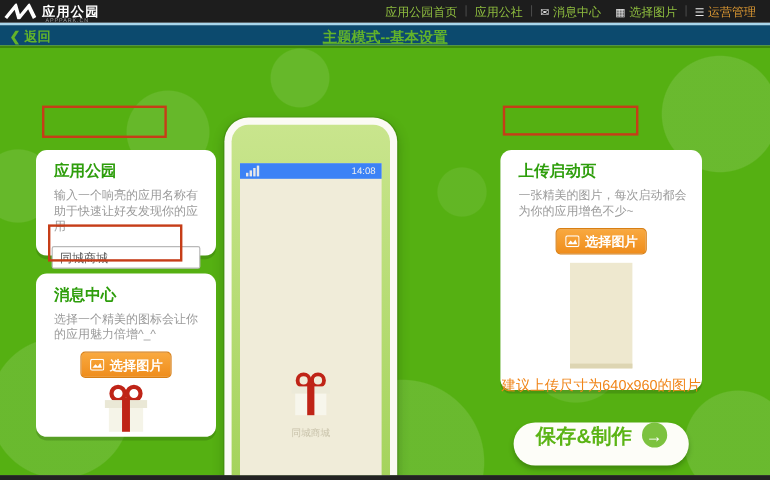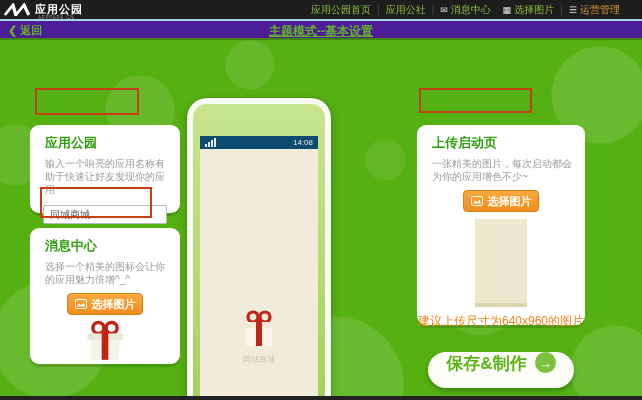--- a/index.html
+++ b/index.html
@@ -5,29 +5,29 @@
   * { margin:0; padding:0; box-sizing:border-box; }
   body { font-family:"Liberation Sans", sans-serif; background:#222; }
   #app { position:relative; width:642px; height:396px; overflow:hidden; background:#fff; }
 
   
   .topbar { position:absolute; left:0; top:0; width:642px; height:19px; background:#1d1d1d; display:flex; align-items:center; }
   .logo { display:flex; align-items:center; margin-left:4px; position:relative; }
   .logo-mark { margin-right:3px; transform:skewX(-12deg); }
   .logo-title { color:#fff; font-weight:bold; font-size:11px; letter-spacing:1px; }
   .logo-sub { position:absolute; left:34px; top:13px; color:#9a9a9a; font-size:6px; transform:scale(0.75); transform-origin:left top; letter-spacing:1px; }
-  .nav { margin-left:auto; display:flex; align-items:center; height:100%; padding-right:16px; }
+  .nav { margin-left:auto; display:flex; align-items:center; height:100%; padding-right:6px; }
   .nav-item { font-size:10px; color:#8fbe3f; padding:0 6px; white-space:nowrap; cursor:pointer; display:flex; align-items:center; gap:3px; }
   .nav-item .ni { font-size:9px; color:#e6e6e6; }
   .nav-item.hl { color:#dd9933; }
   .nav-sep { color:#4d4d4d; font-size:10px; }
   .blueline { position:absolute; left:0; top:19px; width:642px; height:2px; background:#a9d7ec; }
 
   
-  .subheader { position:absolute; left:0; top:21px; width:642px; height:17px; background:#4c1d95; }
+  .subheader { position:absolute; left:0; top:21px; width:642px; height:17px; background:#0c4a6e; }
   .back-btn { position:absolute; left:8px; top:2px; color:#63b32a; font-size:11px; font-weight:bold; cursor:pointer; }
   .back-btn .chev { font-size:11px; margin-right:3px; }
   .page-title { position:absolute; left:0; top:2px; width:642px; text-align:center; color:#63b32a; font-size:12px; font-weight:bold; text-decoration:underline; }
 
   
   .main { position:absolute; left:0; top:38px; width:642px; height:362px; background-color:#55b012; border-top:2px solid #3f880b;
     background-image:
       radial-gradient(circle at 50px 300px, rgba(255,255,255,0.12) 0 58px, transparent 59px),
       radial-gradient(circle at 140px 70px, rgba(255,255,255,0.10) 0 34px, transparent 35px),
       radial-gradient(circle at 335px 345px, rgba(255,255,255,0.12) 0 68px, transparent 69px),
@@ -54,21 +54,21 @@
   .gift-wrap { display:flex; justify-content:center; margin-top:3px; }
 
   #panel-splash { left:417px; top:85px; width:168px; height:200px; }
   .splash-placeholder { width:52px; height:88px; margin:7px auto 0 auto; background:#eee8cf; border-bottom:4px solid #ddd5b2; }
 
   
   .phone { position:absolute; left:187px; top:58px; width:144px; height:356px; background:#fbfaf4; border-radius:20px;
     box-shadow:0 0 0 1px rgba(0,0,0,0.10), 0 4px 10px rgba(20,60,0,0.30); }
   .phone-bezel { position:absolute; left:6px; right:6px; top:6px; bottom:6px; border-radius:14px; background:linear-gradient(#c9e58d,#9ed054); }
   .phone-screen { position:absolute; left:13px; right:13px; top:38px; bottom:6px; background:#f0ecd9; }
-  .statusbar { position:absolute; left:0; top:0; width:100%; height:13px; background:#0c4a6e; display:flex; align-items:center; padding:0 5px; }
+  .statusbar { position:absolute; left:0; top:0; width:100%; height:13px; background:#3b82f6; display:flex; align-items:center; padding:0 5px; }
   .signal { display:flex; align-items:flex-end; gap:1px; }
   .signal i { display:block; width:2px; background:#e8e8e8; }
   .signal i:nth-child(1){height:3px;} .signal i:nth-child(2){height:5px;} .signal i:nth-child(3){height:7px;} .signal i:nth-child(4){height:9px;}
   .status-time { margin-left:auto; color:#eee; font-size:8px; }
   .phone-gift { position:absolute; left:50%; top:172px; transform:translateX(-50%); text-align:center; }
   .phone-app-label { margin-top:2px; color:#c9c3ab; font-size:8px; }
 
   
   .save-btn { position:absolute; left:428px; top:312px; width:146px; height:36px; background:#fdfdf8; border-radius:19px;
     display:flex; align-items:flex-start; justify-content:center; gap:8px; box-shadow:0 3px 4px rgba(20,60,0,0.35); cursor:pointer; }

